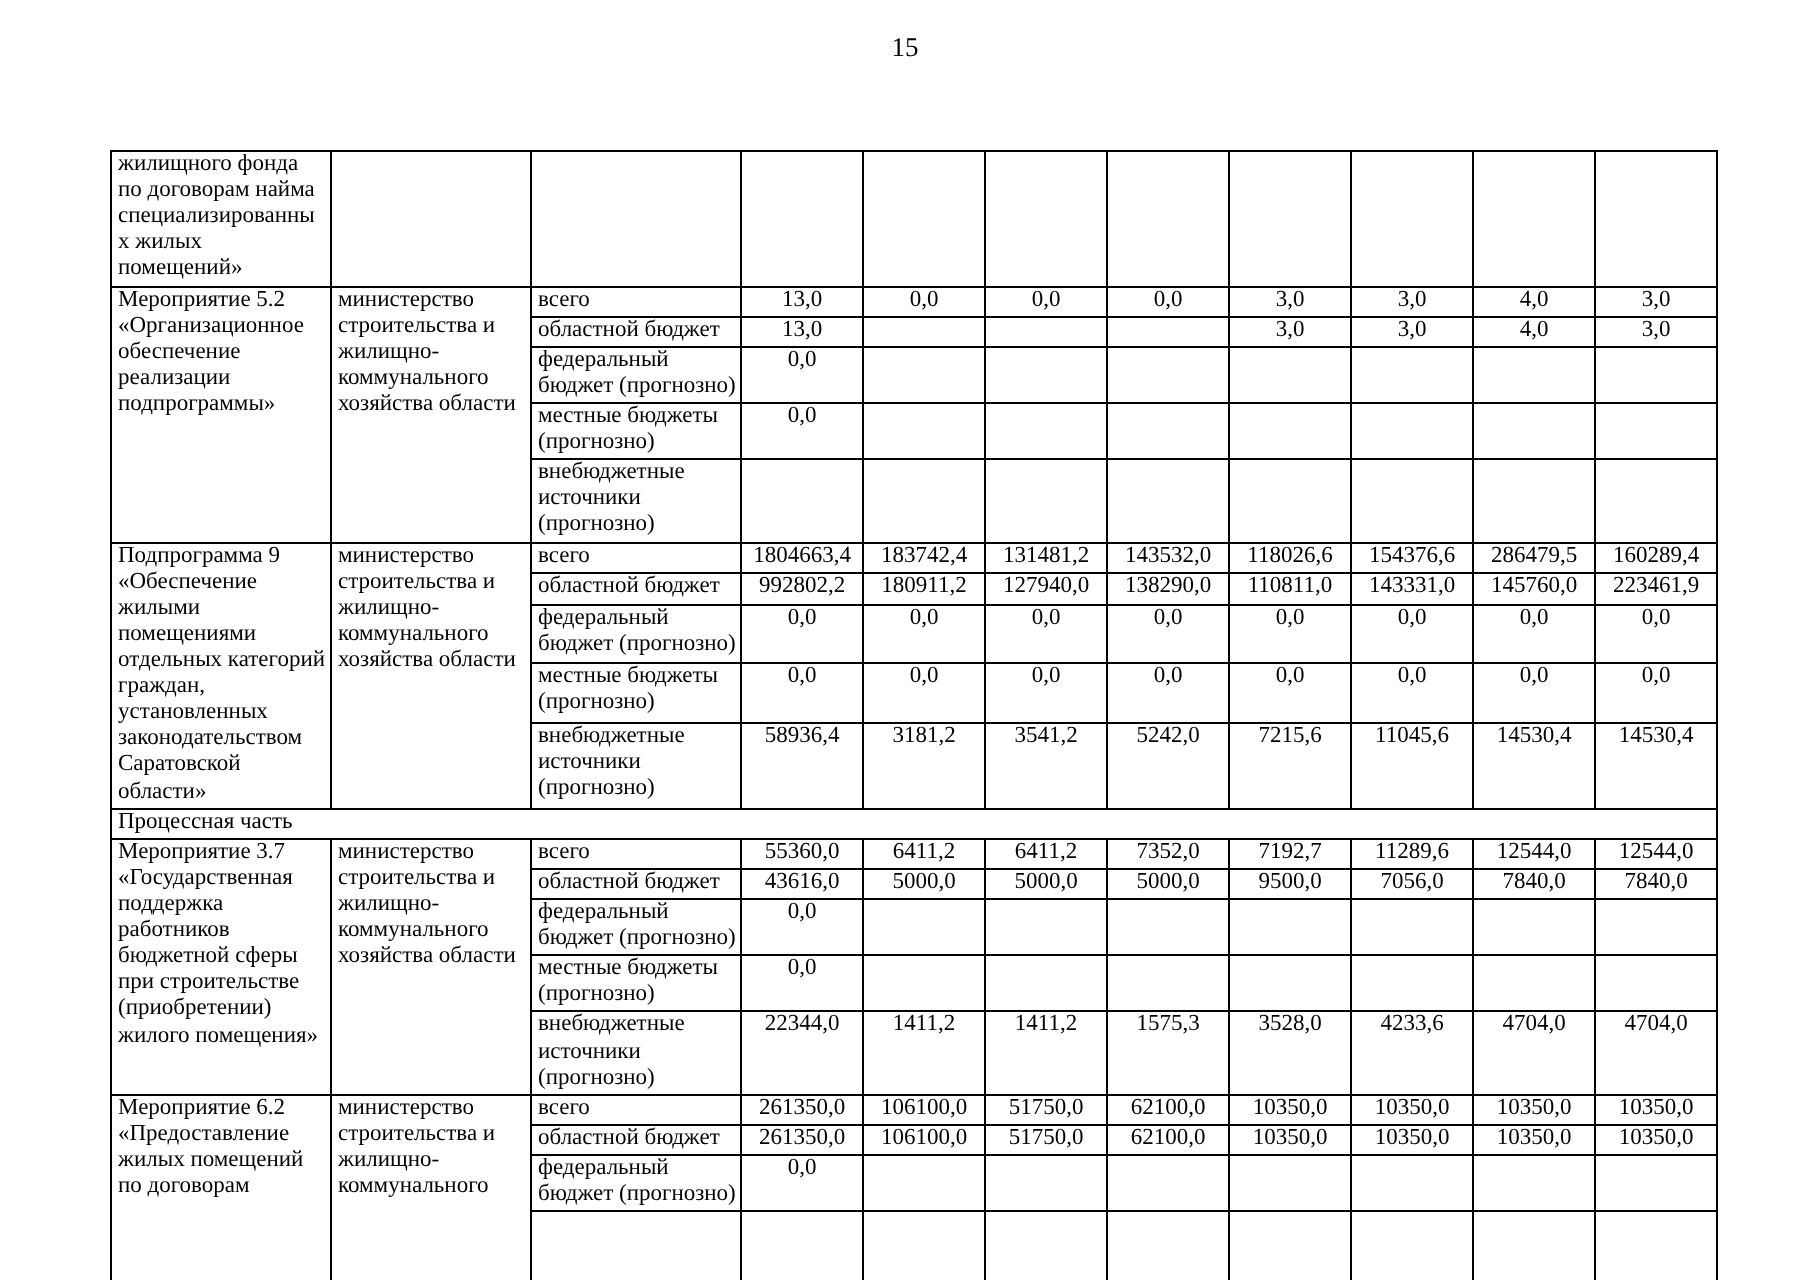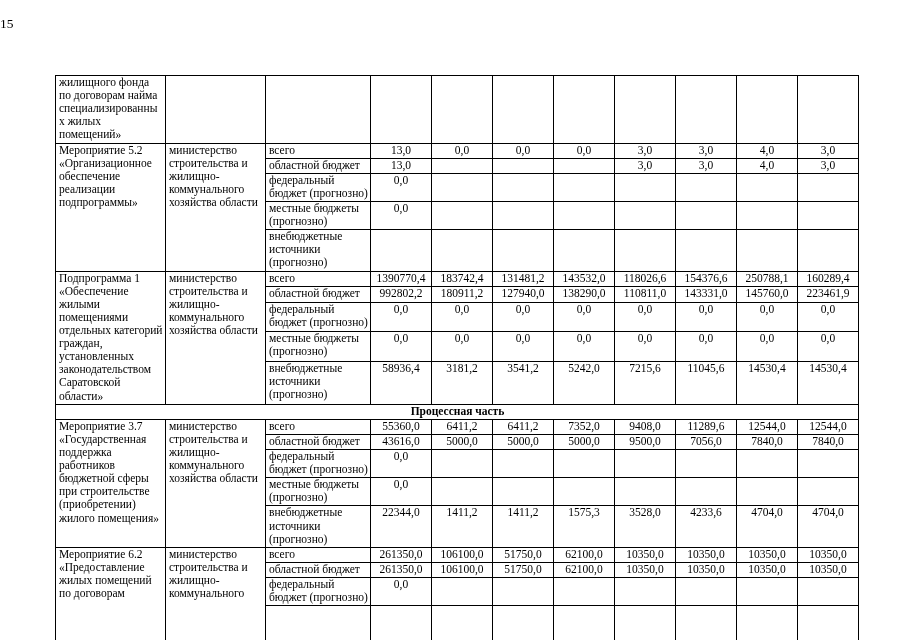--- a/index.html
+++ b/index.html
@@ -11,21 +11,21 @@
     overflow: hidden;
     background: #ffffff;
     color: #000;
     font-family: "Liberation Serif", serif;
   }
   .page-number {
     position: absolute;
     top: 16px;
     left: 0;
     width: 100%;
-    text-align: left;
+    text-align: center;
     font-size: 13.5px;
   }
   table.budget {
     position: absolute;
     left: 55px;
     top: 75px;
     width: 803px;
     border-collapse: collapse;
     table-layout: fixed;
     font-size: 11.5px;
@@ -36,22 +36,22 @@
     vertical-align: top;
     padding: 0 2px 1px 3px;
     overflow: hidden;
     word-wrap: break-word;
   }
   table.budget td.value-cell {
     text-align: center;
     padding: 0 1px 1px 1px;
   }
   table.budget td.section-cell {
-    text-align: center;
-    font-weight: bold;
+    text-align: left;
+    font-weight: normal;
   }
   
   table.budget tr:last-child td { height: 46px; }
 </style>
 </head>
 <body>
 
 <div class="page">
   <div class="page-number">15</div>
 
@@ -134,30 +134,30 @@
           <td class="value-cell"></td>
           <td class="value-cell"></td>
           <td class="value-cell"></td>
           <td class="value-cell"></td>
           <td class="value-cell"></td>
           <td class="value-cell"></td>
           <td class="value-cell"></td>
           <td class="value-cell"></td>
         </tr>
         <tr>
-          <td class="name-cell" rowspan="5">Подпрограмма 1 «Обеспечение жилыми помещениями отдельных категорий граждан, установленных законодательством Саратовской области»</td>
+          <td class="name-cell" rowspan="5">Подпрограмма 9 «Обеспечение жилыми помещениями отдельных категорий граждан, установленных законодательством Саратовской области»</td>
           <td class="ministry-cell" rowspan="5">министерство строительства и жилищно-коммунального хозяйства области</td>
           <td class="type-cell">всего</td>
-          <td class="value-cell">1390770,4</td>
+          <td class="value-cell">1804663,4</td>
           <td class="value-cell">183742,4</td>
           <td class="value-cell">131481,2</td>
           <td class="value-cell">143532,0</td>
           <td class="value-cell">118026,6</td>
           <td class="value-cell">154376,6</td>
-          <td class="value-cell">250788,1</td>
+          <td class="value-cell">286479,5</td>
           <td class="value-cell">160289,4</td>
         </tr>
         <tr>
           <td class="type-cell">областной бюджет</td>
           <td class="value-cell">992802,2</td>
           <td class="value-cell">180911,2</td>
           <td class="value-cell">127940,0</td>
           <td class="value-cell">138290,0</td>
           <td class="value-cell">110811,0</td>
           <td class="value-cell">143331,0</td>
@@ -201,21 +201,21 @@
           <td class="section-cell" colspan="11">Процессная часть</td>
         </tr>
         <tr>
           <td class="name-cell" rowspan="5">Мероприятие 3.7 «Государственная поддержка работников бюджетной сферы при строительстве (приобретении) жилого помещения»</td>
           <td class="ministry-cell" rowspan="5">министерство строительства и жилищно-коммунального хозяйства области</td>
           <td class="type-cell">всего</td>
           <td class="value-cell">55360,0</td>
           <td class="value-cell">6411,2</td>
           <td class="value-cell">6411,2</td>
           <td class="value-cell">7352,0</td>
-          <td class="value-cell">9408,0</td>
+          <td class="value-cell">7192,7</td>
           <td class="value-cell">11289,6</td>
           <td class="value-cell">12544,0</td>
           <td class="value-cell">12544,0</td>
         </tr>
         <tr>
           <td class="type-cell">областной бюджет</td>
           <td class="value-cell">43616,0</td>
           <td class="value-cell">5000,0</td>
           <td class="value-cell">5000,0</td>
           <td class="value-cell">5000,0</td>

